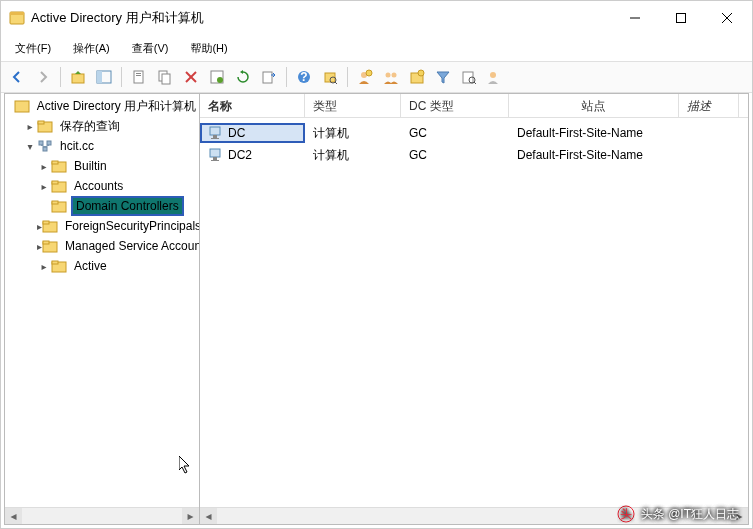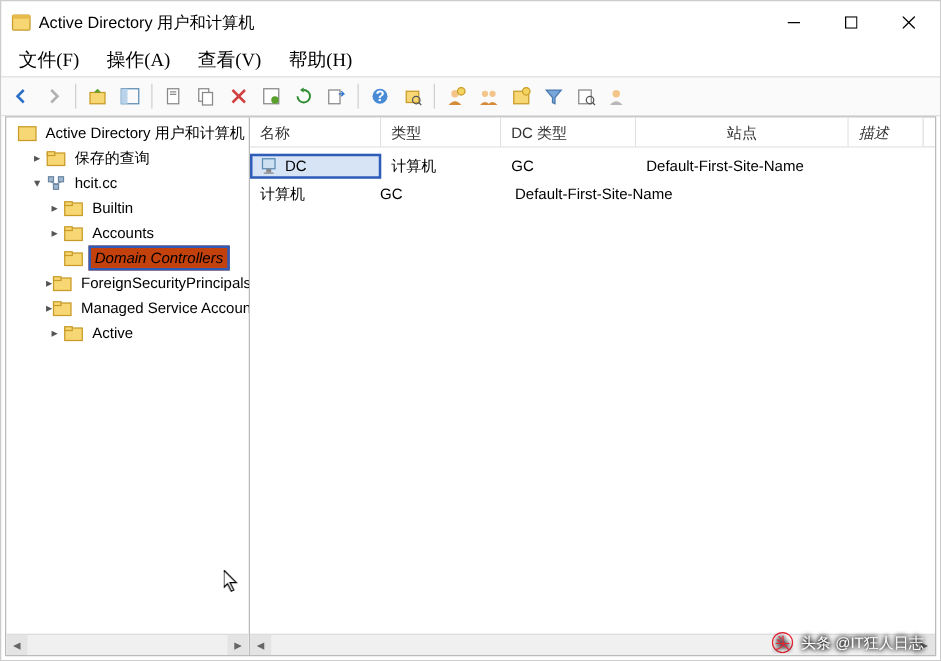--- a/index.html
+++ b/index.html
@@ -2,32 +2,32 @@
 <html><head>
 <meta charset="utf-8">
 <style>
 * { box-sizing: border-box; margin: 0; padding: 0; font-family: "Microsoft YaHei", "Segoe UI", Tahoma, sans-serif; font-size: 12px; }
 body { background: #fff; width: 753px; height: 529px; overflow: hidden; display: flex; flex-direction: column; border: 1px solid #ccc; }
 .titlebar { height: 34px; display: flex; align-items: center; padding: 0 2px 0 8px; }
 .titlebar .app-icon { width: 16px; height: 16px; margin-right: 6px; }
 .titlebar .title-text { flex: 1; font-size: 13px; color: #000; }
 .titlebar .ctl { width: 46px; height: 32px; display: flex; align-items: center; justify-content: center; color: #333; }
 .menubar { height: 26px; display: flex; align-items: center; padding: 0 4px; gap: 2px; }
-.menubar .item { padding: 3px 10px; cursor: default; font-size: 15px; font-family: Liberation Serif, serif; }
+.menubar .item { padding: 3px 10px; cursor: default; font-size: 11px; }
 .toolbar { height: 32px; border-top: 1px solid #e0e0e0; border-bottom: 1px solid #e0e0e0; background: #fafafa; display: flex; align-items: center; padding: 0 4px; gap: 2px; }
 .toolbar .btn { width: 24px; height: 24px; display: flex; align-items: center; justify-content: center; border: 1px solid transparent; }
 .toolbar .sep { width: 1px; height: 20px; background: #d0d0d0; margin: 0 3px; }
 .content { flex: 1; display: flex; min-height: 0; border: 1px solid #bbb; margin: 0 3px 3px 3px; }
 .tree { width: 195px; border-right: 1px solid #bbb; overflow: hidden; display: flex; flex-direction: column; }
 .tree-body { flex: 1; overflow: auto; padding-top: 2px; }
 .tree-row { display: flex; align-items: center; height: 20px; padding-left: 4px; white-space: nowrap; cursor: default; }
 .tree-row .exp { width: 14px; text-align: center; color: #555; font-size: 10px; user-select: none; }
 .tree-row .ic { width: 16px; height: 16px; margin-right: 4px; flex-shrink: 0; }
 .tree-row .lbl { padding: 1px 3px; }
-.tree-row.sel .lbl { border: 2px solid #2e5cb8; background: #c2410c; font-style: italic; }
+.tree-row.sel .lbl { border: 2px solid #2e5cb8; background: #0f766e; }
 .tree-hscroll { height: 17px; border-top: 1px solid #ddd; background: #f0f0f0; display: flex; align-items: center; }
 .tree-hscroll .arrow { width: 17px; height: 17px; display: flex; align-items: center; justify-content: center; color: #666; background: #e4e4e4; }
 .tree-hscroll .track { flex: 1; }
 .list { flex: 1; display: flex; flex-direction: column; overflow: hidden; }
 .list-header { height: 24px; display: flex; border-bottom: 1px solid #e0e0e0; }
 .list-header .col { padding: 4px 8px; border-right: 1px solid #e0e0e0; background: #fff; font-size: 12px; color: #333; }
 .list-body { flex: 1; overflow: auto; padding-top: 4px; }
 .list-row { display: flex; height: 22px; align-items: center; cursor: default; }
 .list-row .cell { padding: 0 8px; display: flex; align-items: center; gap: 4px; overflow: hidden; white-space: nowrap; }
 .list-row.sel .cell.first { border: 2px solid #2e5cb8; background: #d6e4f5; padding: 0 6px; }
@@ -293,21 +293,21 @@
     </div>
     <div class="tree-hscroll">
       <div class="arrow">◂</div>
       <div class="track"></div>
       <div class="arrow">▸</div>
     </div>
   </div>
 
   <div class="list">
     <div class="list-header" id="list-header">
-        <div class="col" style="width: 105px;">名称</div>
+        <div class="col" style="width: 105px; font-weight: bold;">名称</div>
         <div class="col" style="width: 96px;">类型</div>
         <div class="col" style="width: 108px;">DC 类型</div>
         <div class="col" style="width: 170px; text-align: center;">站点</div>
         <div class="col" style="width: 60px; font-style: italic;">描述</div>
       </div>
     <div class="list-body" id="list-body">
         <div class="list-row sel">
           <div class="cell first" style="width:105px">
             <span>
               <svg width="16" height="16">
@@ -317,20 +317,30 @@
               </svg>
             </span>
             <span>DC</span>
           </div>
           <div class="cell" style="width:96px">计算机</div>
           <div class="cell" style="width:108px">GC</div>
           <div class="cell" style="width:170px">Default-First-Site-Name</div>
           <div class="cell" style="width:60px"></div>
         </div>
         <div class="list-row">
+          <div class="cell first" style="width:105px">
+            <span>
+              <svg width="16" height="16">
+                <rect x="2" y="2" width="10" height="8" fill="#cde0f2" stroke="#5b8bb4"></rect>
+                <rect x="5" y="10" width="4" height="3" fill="#888"></rect>
+                <rect x="3" y="13" width="8" height="1" fill="#888"></rect>
+              </svg>
+            </span>
+            <span>DC2</span>
+          </div>
           <div class="cell" style="width:96px">计算机</div>
           <div class="cell" style="width:108px">GC</div>
           <div class="cell" style="width:170px">Default-First-Site-Name</div>
           <div class="cell" style="width:60px"></div>
         </div>
       </div>
     <div class="list-hscroll">
       <div class="arrow">◂</div>
       <div class="track"></div>
       <div class="arrow">▸</div>

